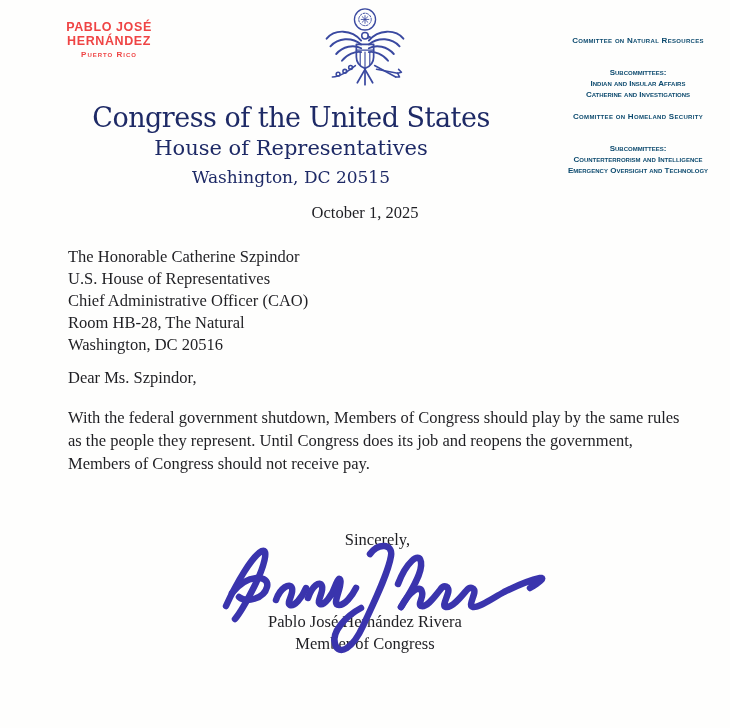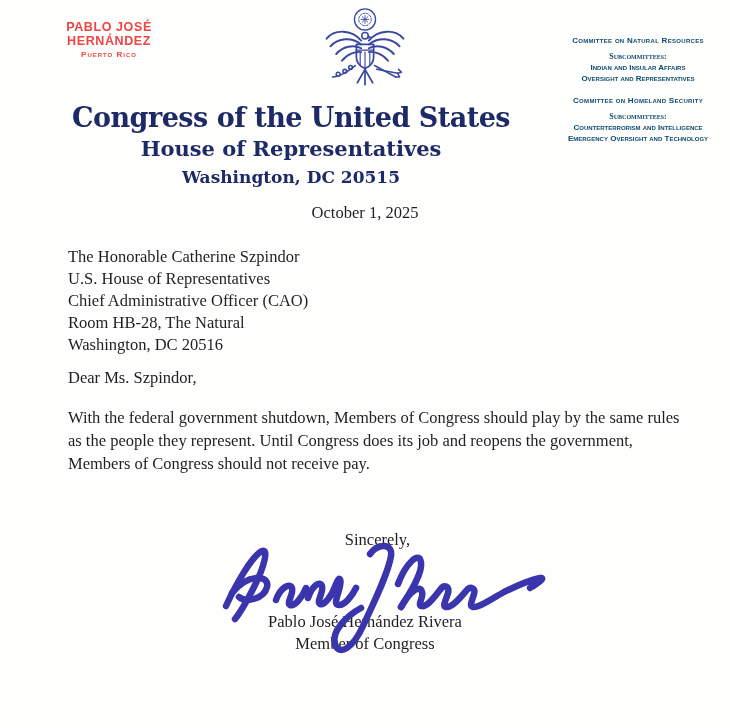--- a/index.html
+++ b/index.html
@@ -24,28 +24,28 @@
 
   .seal-wrap { position: absolute; left: 316px; top: 6px; width: 98px; height: 96px; }
 
   .committees {
     position: absolute; right: 6px; top: 36px; width: 172px;
     text-align: center; color: #0c4a6e;
     font-family: "Liberation Sans", sans-serif;
     font-variant: small-caps; font-weight: 700;
   }
   .committee-name { font-size: 8px; letter-spacing: 0.3px; line-height: 10px; }
-  .subc-label { font-size: 8px; margin-top: 6px; line-height: 10px; font-family: Liberation Serif, serif; }
+  .subc-label { font-size: 8px; margin-top: 22px; line-height: 10px; }
   .subc-item { font-size: 8px; line-height: 11px; }
   .committee-block + .committee-block { margin-top: 12px; }
 
   .heading {
     position: absolute; left: 0; top: 101px; width: 582px;
     text-align: center; color: #1e2a66;
-    font-family: "DejaVu Serif", serif; font-weight: 700;
+    font-family: "DejaVu Serif", serif; font-weight: 400;
   }
   .heading-1 { font-size: 27px; letter-spacing: -0.5px; line-height: 34px; }
   .heading-2 { font-size: 21px; line-height: 27px; }
   .heading-3 { font-size: 17px; line-height: 24px; margin-top: 3px; }
 
   
   .date { position: absolute; left: 0; top: 203px; width: 730px; text-align: center; font-size: 16.5px; }
 
   .recipient { position: absolute; left: 68px; top: 246px; font-size: 16.5px; line-height: 22px; }
   .salutation { position: absolute; left: 68px; top: 368px; font-size: 16.5px; }
@@ -130,21 +130,21 @@
           <path d="M84,70 l4,-1 l-3,-3"></path>
       </g>
     </svg>
   </div>
 
   <div class="committees">
     <div class="committee-block">
       <div class="committee-name">Committee on Natural Resources</div>
       <div class="subc-label">Subcommittees:</div>
       <div class="subc-item">Indian and Insular Affairs</div>
-      <div class="subc-item">Oversight and Representatives</div>
+      <div class="subc-item">Catherine and Investigations</div>
     </div>
     <div class="committee-block">
       <div class="committee-name">Committee on Homeland Security</div>
       <div class="subc-label">Subcommittees:</div>
       <div class="subc-item">Counterterrorism and Intelligence</div>
       <div class="subc-item">Emergency Oversight and Technology</div>
     </div>
   </div>
 
   <div class="heading">

